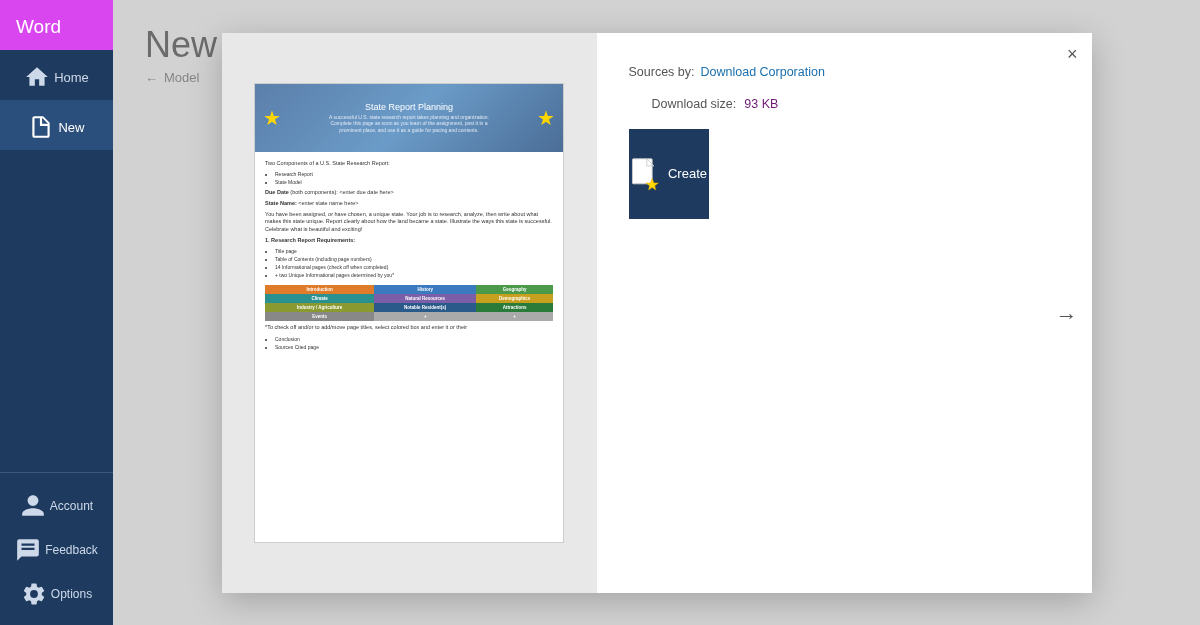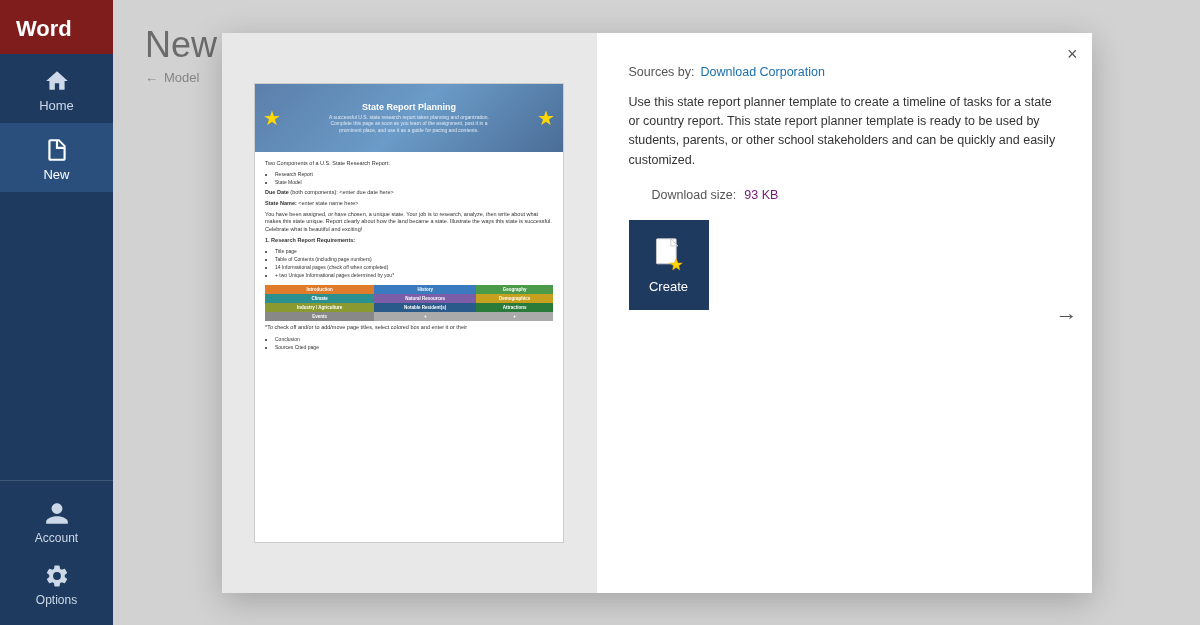--- a/index.html
+++ b/index.html
@@ -13,34 +13,33 @@
       flex-direction: column;
       align-items: center;
       padding-top: 0;
       height: 625px;
       flex-shrink: 0;
     }
     .sidebar-title {
       width: 100%;
       padding: 16px 0 12px 16px;
       color: #fff;
-      font-size: 22px;
-      font-weight: 700;
-      background: #7f1d1d;
+      font-size: 19px;
+      font-weight: 400;
+      background: #d946ef;
     }
     .sidebar-nav {
       display: flex;
       flex-direction: column;
       align-items: center;
       width: 100%;
       flex: 1;
     }
     .sidebar-item {
       display: flex;
-      flex-direction: column;
       align-items: center;
       justify-content: center;
       width: 100%;
       padding: 14px 0 10px 0;
       color: #cdd9e8;
       cursor: pointer;
       font-size: 13px;
       gap: 4px;
       transition: background 0.15s;
     }
@@ -162,21 +161,21 @@
       transform: translateY(-50%);
       font-size: 20px;
       color: #ffd700;
     }
     .preview-title-block {
       text-align: center;
     }
     .preview-main-title {
       color: #fff;
       font-size: 9px;
-      font-weight: bold;
+      font-weight: normal;
     }
     .preview-main-sub {
       color: #e0eaf5;
       font-size: 5px;
       line-height: 1.3;
       margin-top: 2px;
     }
     .preview-body {
       padding: 8px 10px;
       color: #333;
@@ -249,21 +248,21 @@
       margin-left: 23px;
     }
     .dialog-download-label { color: #555; }
     .dialog-download-size { color: #701a75; }
     .create-btn {
       width: 80px;
       height: 90px;
       background: #1e3a5f;
       border: none;
       display: flex;
-      flex-direction: column;
+      flex-direction: row;
       align-items: center;
       justify-content: center;
       cursor: pointer;
       gap: 8px;
       margin-top: 8px;
     }
     .create-btn svg { width: 30px; height: 34px; }
     .create-btn-label {
       color: #fff;
       font-size: 13px;
@@ -301,20 +300,26 @@
       <span>New</span>
     </div>
 
   </div>
   <div class="sidebar-bottom">
     <div class="sidebar-item">
       <svg viewBox="0 0 24 24">
           <path d="M12 12c2.7 0 5-2.3 5-5s-2.3-5-5-5-5 2.3-5 5 2.3 5 5 5zm0 2c-3.3 0-10 1.7-10 5v2h20v-2c0-3.3-6.7-5-10-5z"></path>
         </svg>
       <span>Account</span>
+    </div>
+    <div class="sidebar-item">
+      <svg viewBox="0 0 24 24">
+          <path d="M20 2H4a2 2 0 00-2 2v18l4-4h14a2 2 0 002-2V4a2 2 0 00-2-2zm-2 10H6v-2h12v2zm0-4H6V6h12v2z"></path>
+        </svg>
+      <span>Feedback</span>
     </div>
     <div class="sidebar-item">
       <svg viewBox="0 0 24 24">
           <path d="M19.14 12.94c.04-.3.06-.61.06-.94s-.02-.64-.06-.94l2.03-1.58a.49.49 0 00.12-.61l-1.92-3.32a.488.488 0 00-.59-.22l-2.39.96a6.9 6.9 0 00-1.62-.94l-.36-2.54a.484.484 0 00-.48-.41h-3.84c-.24 0-.43.17-.47.41l-.36 2.54c-.59.24-1.13.57-1.62.94l-2.39-.96a.488.488 0 00-.59.22L2.74 8.87a.48.48 0 00.12.61l2.03 1.58c-.04.3-.07.62-.07.94s.03.64.07.94l-2.03 1.58a.49.49 0 00-.12.61l1.92 3.32c.12.22.37.29.59.22l2.39-.96c.5.37 1.04.7 1.62.94l.36 2.54c.05.24.24.41.48.41h3.84c.24 0 .44-.17.47-.41l.36-2.54c.59-.24 1.13-.57 1.62-.94l2.39.96c.22.08.47 0 .59-.22l1.92-3.32a.48.48 0 00-.12-.61l-2.01-1.58zM12 15.6a3.6 3.6 0 110-7.2 3.6 3.6 0 010 7.2z"></path>
         </svg>
       <span>Options</span>
     </div>
   </div>
 </div>
 
@@ -392,21 +397,20 @@
             </ul>
           </div>
         </div>
       </div>
 
       <div class="dialog-info">
         <div class="dialog-provider">
           <span class="dialog-provider-label">Sources by:</span>
           <span class="dialog-provider-link">Download Corporation</span>
         </div>
-        <div class="dialog-description">Use this state report planner template to create a timeline of tasks for a state or country report. This state report planner template is ready to be used by students, parents, or other school stakeholders and can be quickly and easily customized.</div>
         <div class="dialog-download">
           <span class="dialog-download-label">Download size:</span>
           <span class="dialog-download-size">93 KB</span>
         </div>
 
         <button class="create-btn">
           <svg viewBox="0 0 32 38" fill="none" xmlns="http://www.w3.org/2000/svg">
             <rect x="2" y="2" width="22" height="28" rx="1" fill="white" stroke="#ccc" stroke-width="1"></rect>
             <path d="M18 2v8h8" fill="none" stroke="#ccc" stroke-width="1"></path>
             <path d="M18 2l8 8" fill="none" stroke="#ccc" stroke-width="1"></path>

